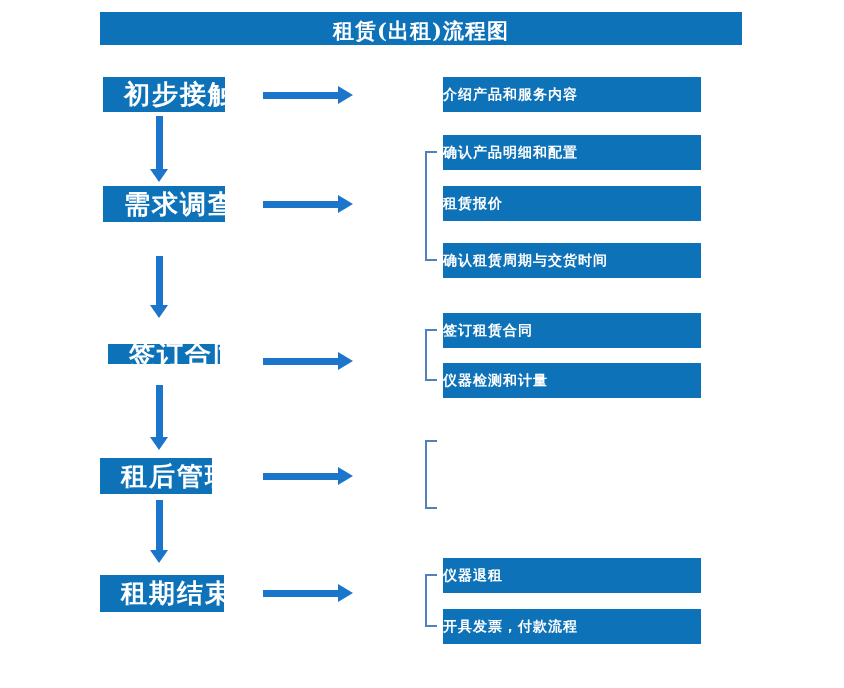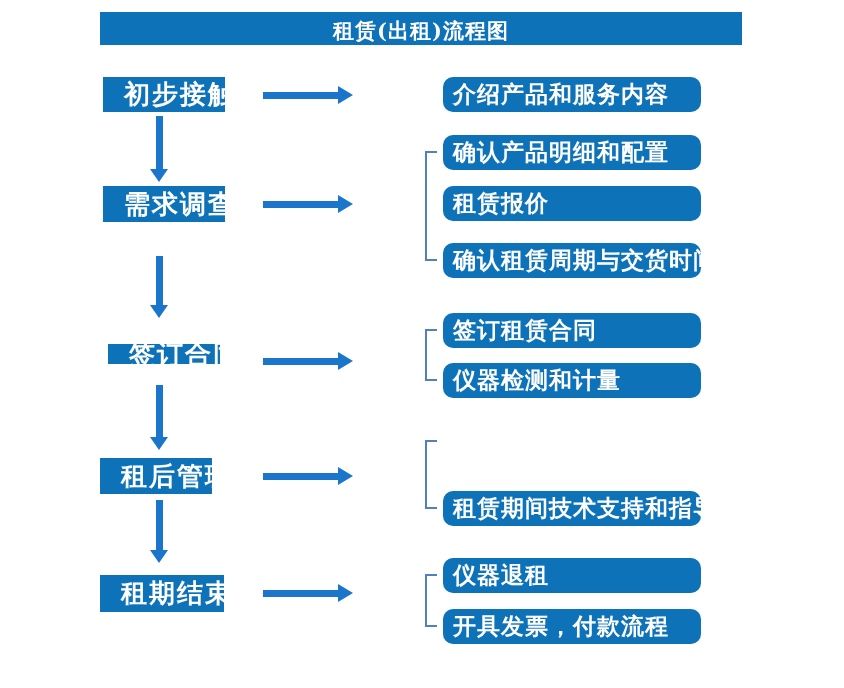--- a/index.html
+++ b/index.html
@@ -21,22 +21,22 @@
     font-size:21px;font-weight:bold;letter-spacing:1px;
   }
   .stage-box{
     position:absolute;background:var(--box_blue);color:var(--text_white);
     display:flex;align-items:center;padding-left:21px;box-sizing:border-box;
     font-size:26px;font-weight:bold;letter-spacing:2px;white-space:nowrap;
   }
   .out-box{
     position:absolute;left:443px;width:258px;height:35px;
     background:var(--box_blue);color:var(--text_white);
-    display:flex;align-items:center;padding-left:10px;box-sizing:border-box;
-    font-size:23px;font-weight:bold;letter-spacing:1px;white-space:nowrap;border-radius:10px;
+    display:flex;align-items:center;box-sizing:border-box;
+    font-size:14px;font-weight:bold;letter-spacing:1px;white-space:nowrap;
   }
   .h-arrow{position:absolute;left:263px;width:90px;height:18px;display:flex;align-items:center;}
   .h-shaft{flex:1;height:7px;background:var(--arrow_blue);}
   .h-head{width:0;height:0;border-top:9px solid transparent;border-bottom:9px solid transparent;border-left:15px solid var(--arrow_blue);}
   .v-arrow{position:absolute;left:150px;width:18px;display:flex;flex-direction:column;align-items:center;}
   .v-shaft{width:7px;flex:1;background:var(--arrow_blue);}
   .v-head{width:0;height:0;border-left:9px solid transparent;border-right:9px solid transparent;border-top:13px solid var(--arrow_blue);}
   .bracket{
     position:absolute;left:425px;width:12px;box-sizing:border-box;
     border:2px solid var(--bracket_blue);border-right:none;background:transparent;
@@ -102,18 +102,17 @@
 
   <div class="out-box" style="top:77px">介绍产品和服务内容</div>
 
   <div class="out-box" style="top:135px">确认产品明细和配置</div>
   <div class="out-box" style="top:243px">确认租赁周期与交货时间</div>
   <div class="out-box" style="top:186px">租赁报价</div>
 
   <div class="out-box" style="top:313px">签订租赁合同</div>
   <div class="out-box" style="top:363px">仪器检测和计量</div>
 
-  <div class="out-box" style="top:491px">租赁期间技术支持和指导</div>
 
   <div class="out-box" style="top:558px">仪器退租</div>
   <div class="out-box" style="top:609px">开具发票，付款流程</div>
 
 </div>
 
 </body></html>

